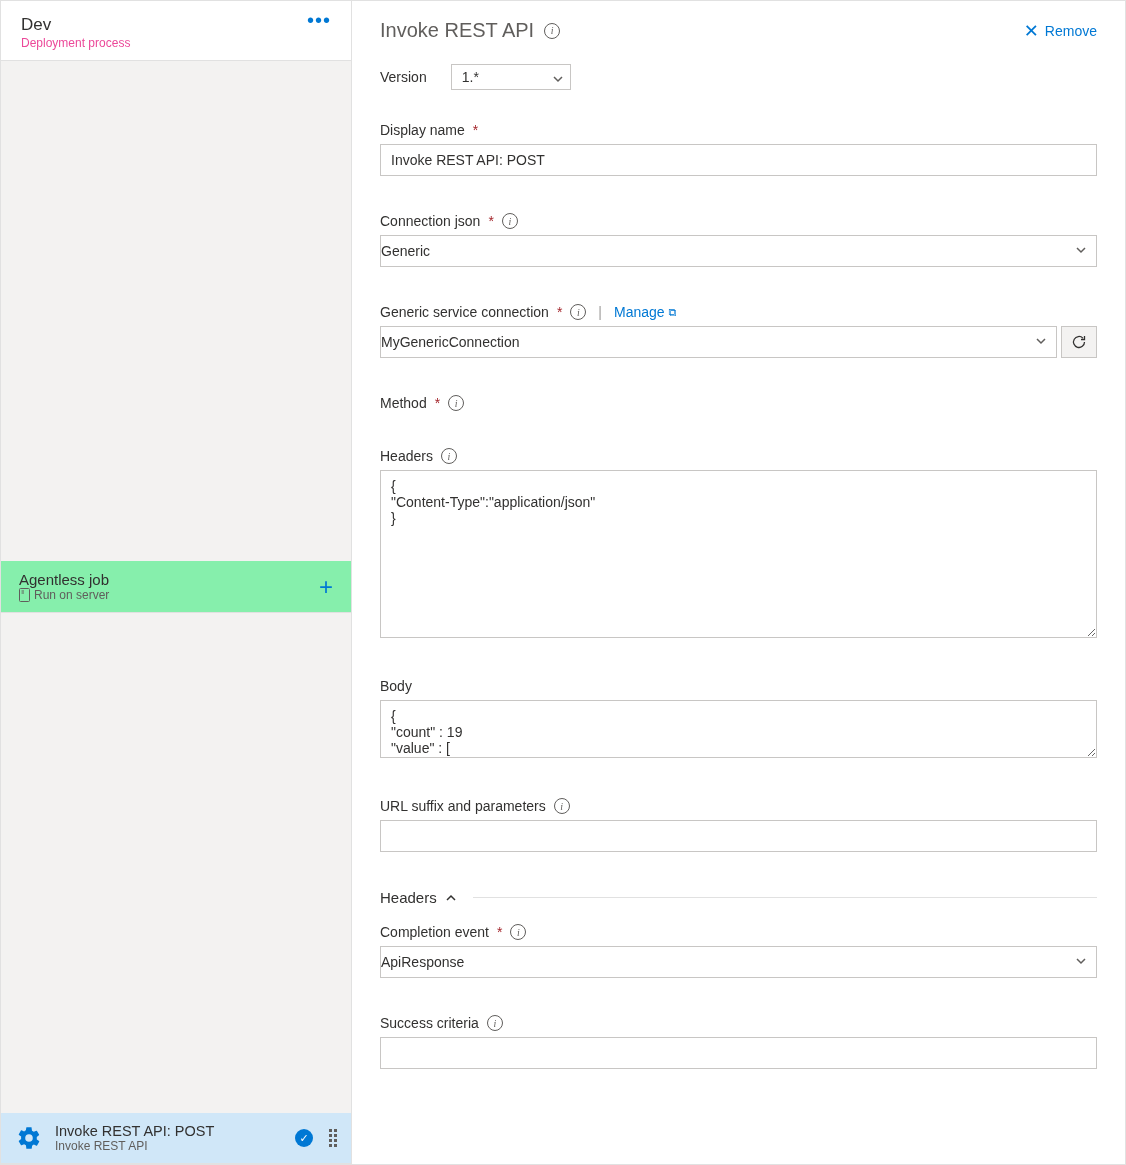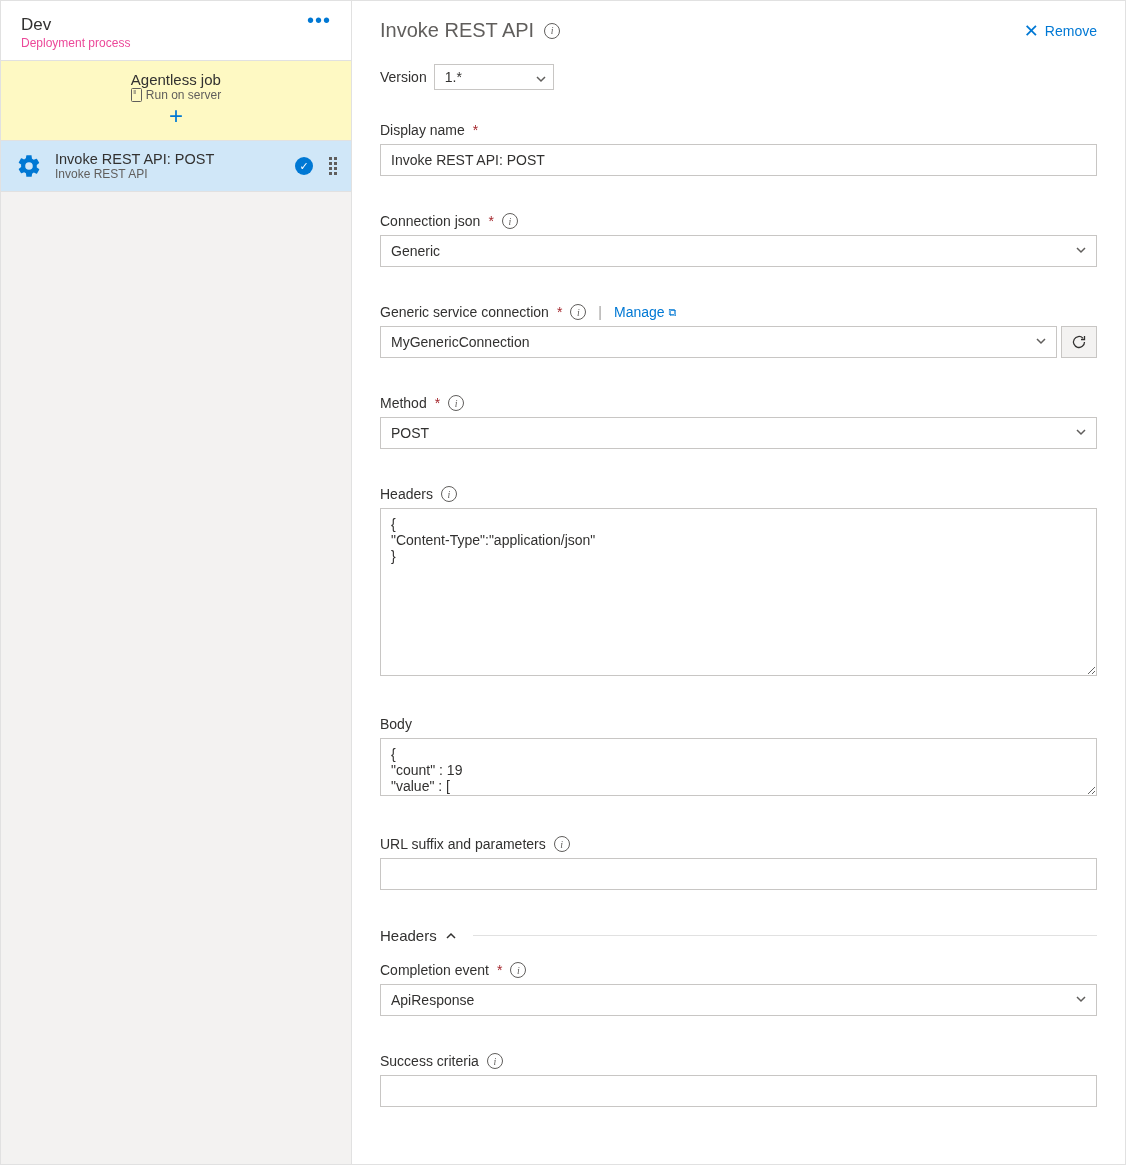--- a/index.html
+++ b/index.html
@@ -12,40 +12,40 @@
       height: 1165px;
       border: 1px solid #e1e1e1;
       display: flex;
     }
     .left-panel {
       width: 351px;
       border-right: 1px solid #e1e1e1;
       background: #f3f2f1;
       display: flex;
       flex-direction: column;
+      justify-content: space-between;
     }
     .stage-header {
       background: #fff;
       padding: 14px 20px 10px 20px;
       display: flex;
       justify-content: space-between;
       align-items: flex-start;
       border-bottom: 1px solid #e1e1e1;
     }
     .stage-title { font-size: 17px; font-weight: 400; color: #323130; }
     .stage-subtitle { font-size: 12px; color: #ec4899; margin-top: 1px; }
     .more-btn { color: #0078d4; font-size: 20px; cursor: pointer; letter-spacing: 1px; line-height: 10px;}
     .job-row {
-      background: #fef9c3;
+      background: #86efac;
       padding: 10px 18px 10px 18px;
       display: flex;
       justify-content: space-between;
       align-items: center;
       border-bottom: 1px solid #e1e1e1;
-      flex-direction: column;
     }
     .job-title { font-size: 15px; font-weight: 400; }
     .job-sub { font-size: 12px; color: #605e5c; display: flex; align-items: center; gap: 4px; }
     .plus-btn { color: #0078d4; font-size: 24px; font-weight: 300; cursor: pointer; }
     .task-row {
       background: #d0e7f8;
       padding: 10px 14px 10px 14px;
       display: flex;
       align-items: center;
       gap: 12px;
@@ -74,21 +74,21 @@
     .rp-title { font-size: 20px; font-weight: 400; color: #605e5c;}
     .info-icon {
       width: 16px; height: 16px; border: 1px solid #605e5c; border-radius: 50%;
       display: inline-flex; align-items: center; justify-content: center;
       font-size: 10px; color: #605e5c; font-style: italic; font-family: serif;
       cursor: help; flex-shrink: 0;
     }
     .remove-btn { color: #0078d4; display: flex; align-items: center; gap: 6px; cursor: pointer; font-size: 14px;}
     .x-icon { font-size: 18px; }
 
-    .version-row { display: flex; align-items: center; gap: 7px; margin-bottom: 32px;}
+    .version-row { display: flex; align-items: center; gap: 24px; margin-bottom: 32px;}
     .version-sel {
       border: 1px solid #c8c6c4; padding: 4px 26px 4px 10px;
       font-size: 14px; position: relative; min-width: 120px; cursor: pointer;
     }
     .chevron {
       position: absolute; right: 8px; top: 50%; transform: translateY(-50%);
       width: 10px; height: 10px;
     }
     .chevron svg { width: 12px; height: 12px; }
 
@@ -98,21 +98,21 @@
     .sep { color: #a19f9d; margin: 0 4px;}
     .manage-link { color: #0078d4; cursor: pointer; display: inline-flex; align-items: center; gap: 4px;}
     .ext-icon { font-size: 11px; }
     .text-input {
       width: 100%; border: 1px solid #c8c6c4; padding: 7px 10px;
       font-size: 14px; font-family: inherit; color: #323130;
     }
     .text-input::placeholder { color: #a19f9d; }
     .select-wrap { position: relative; }
     .select-input {
-      width: 100%; border: 1px solid #c8c6c4; padding: 7px 30px 7px 10px;
+      width: 100%; border: 1px solid #c8c6c4; padding: 7px 30px 7px 0;
       font-size: 14px; cursor: pointer; background: #fff;
     }
     .select-chev { position: absolute; right: 10px; top: 50%; transform: translateY(-50%); pointer-events: none;}
     .conn-row { display: flex; gap: 4px; align-items: stretch;}
     .conn-row .select-wrap { flex: 1; }
     .refresh-btn {
       width: 36px; border: 1px solid #c8c6c4; background: #f3f2f1;
       display: flex; align-items: center; justify-content: center; cursor: pointer;
     }
     textarea.text-input { resize: both; }
@@ -253,28 +253,20 @@
       </div>
     </div>
   </div>
 
   <div class="field">
     <div class="field-label">
       <span>Method</span>
       <span class="req">*</span>
       <span class="info-icon">i</span>
     </div>
-    <div class="select-wrap">
-      <div class="select-input">POST</div>
-      <span class="select-chev">
-        <svg width="12" height="12" viewBox="0 0 12 12" fill="none" stroke="#605e5c" stroke-width="1.5">
-            <path d="M2 4l4 4 4-4"></path>
-          </svg>
-      </span>
-    </div>
   </div>
 
   <div class="field">
     <div class="field-label">
       <span>Headers</span>
       <span class="info-icon">i</span>
     </div>
     <textarea class="text-input headers-ta" style="">{
 "Content-Type":"application/json"
 }</textarea>

